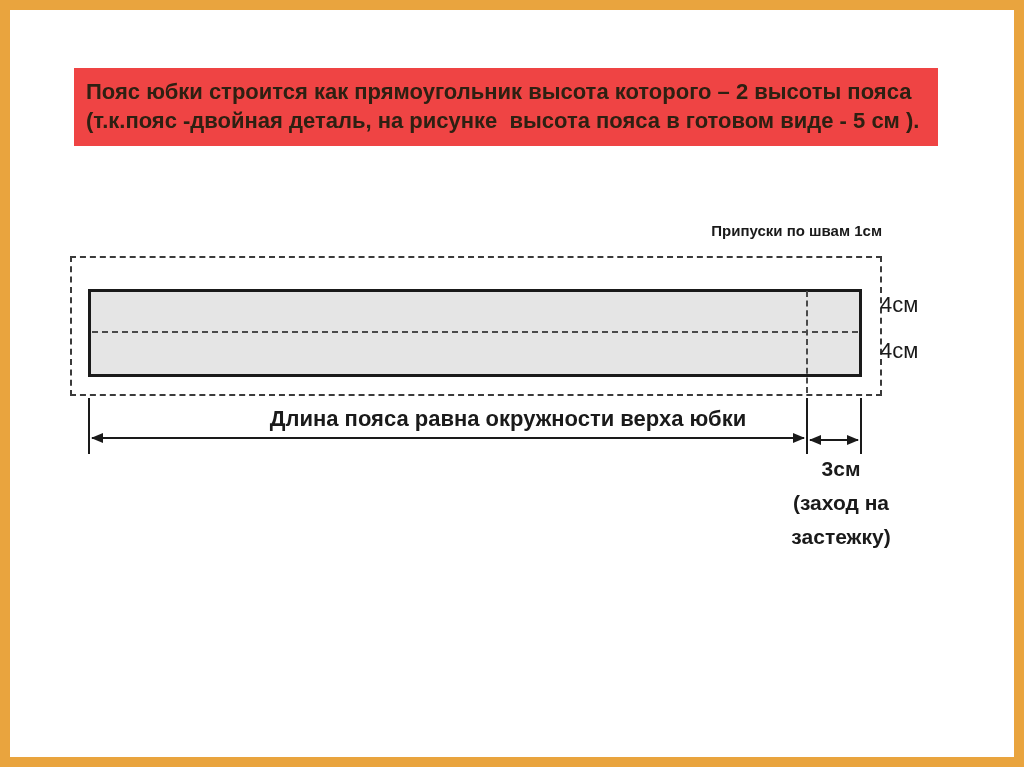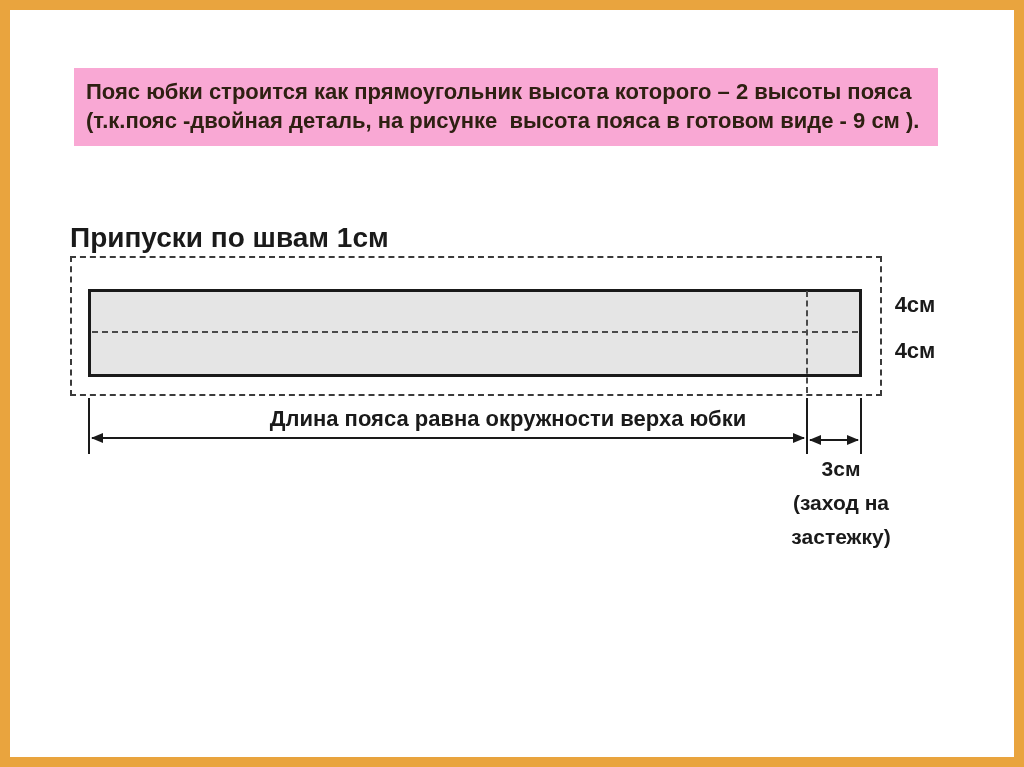--- a/index.html
+++ b/index.html
@@ -13,34 +13,34 @@
   .slide-frame {
     position: absolute; inset: 0;
     border: 10px solid #E9A43E;
     box-sizing: border-box;
     pointer-events: none;
   }
   .intro-box {
     position: absolute;
     left: 74px; top: 68px; width: 864px;
     box-sizing: border-box;
-    background: #f9a8d4;
+    background: #ef4444;
     padding: 9px 12px 10px 12px;
     color: #2E2012;
     font-weight: bold;
     font-size: 22px;
     line-height: 1.34;
   }
   .intro-line { white-space: pre-wrap; }
 
   .diagram { position: absolute; left: 0; top: 0; width: 1024px; height: 767px; }
 
   .seam-label {
     position: absolute; left: 70px; top: 222px; width: 812px;
-    text-align: left; font-weight: bold; font-size: 28px; color: #1a1a1a;
+    text-align: right; font-weight: bold; font-size: 15px; color: #1a1a1a;
   }
   .outer-rect {
     position: absolute; left: 70px; top: 256px; width: 812px; height: 140px;
     box-sizing: border-box;
     border: 2px dashed #3a3a3a;
   }
   .belt-rect {
     position: absolute; left: 88px; top: 289px; width: 774px; height: 88px;
     box-sizing: border-box;
     border: 3px solid #1a1a1a;
@@ -49,21 +49,21 @@
   .fold-line {
     position: absolute; left: 92px; top: 331px; width: 766px; height: 0;
     border-top: 2px dashed #4a4a4a;
   }
   .overlap-fold-line {
     position: absolute; left: 806px; top: 291px; width: 0; height: 102px;
     border-left: 2px dashed #4a4a4a;
   }
   .height-label {
     position: absolute; left: 880px; width: 70px;
-    font-weight: bold; font-size: 22px; color: #1a1a1a; text-align: center;
+    font-weight: normal; font-size: 22px; color: #1a1a1a;
   }
   .height-label.top { top: 292px; }
   .height-label.bottom { top: 338px; }
 
   .ext-tick {
     position: absolute; width: 0; height: 56px; top: 398px;
     border-left: 2px solid #1a1a1a;
   }
   .ext-tick.left { left: 88px; }
   .ext-tick.mid { left: 806px; }
@@ -95,21 +95,21 @@
     white-space: pre-line;
   }
 </style>
 </head>
 <body>
 
 <div class="slide-frame"></div>
 
 <div class="intro-box">
   <div class="intro-line">Пояс юбки строится как прямоугольник высота которого – 2 высоты пояса</div>
-  <div class="intro-line">(т.к.пояс -двойная деталь, на рисунке  высота пояса в готовом виде - 9 см ).</div>
+  <div class="intro-line">(т.к.пояс -двойная деталь, на рисунке  высота пояса в готовом виде - 5 см ).</div>
 </div>
 
 <div class="diagram">
 
   <div class="seam-label">Припуски по швам 1см</div>
 
   <div class="outer-rect"></div>
 
   <div class="belt-rect"></div>
 

